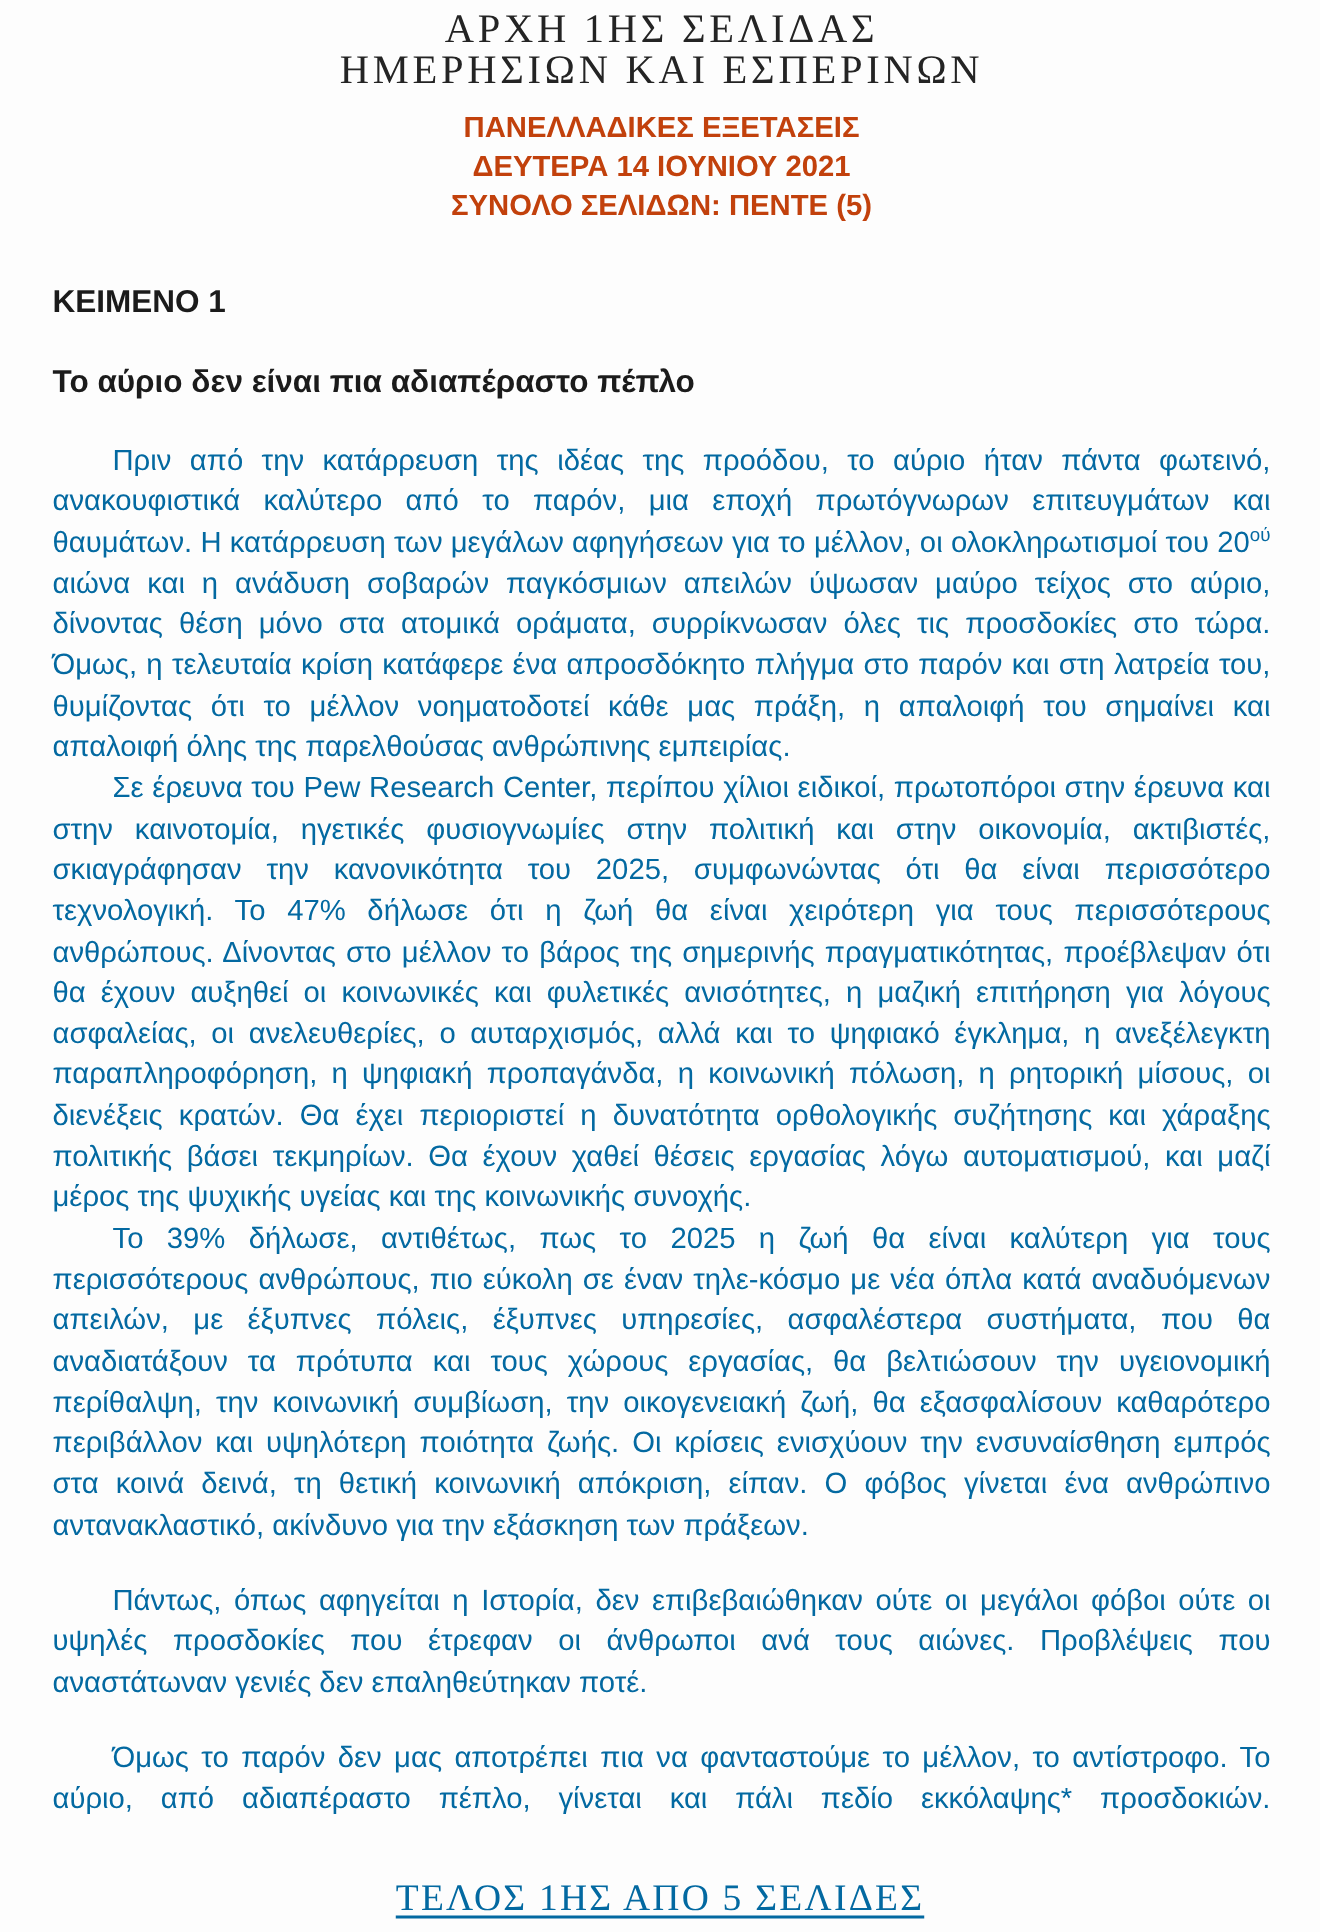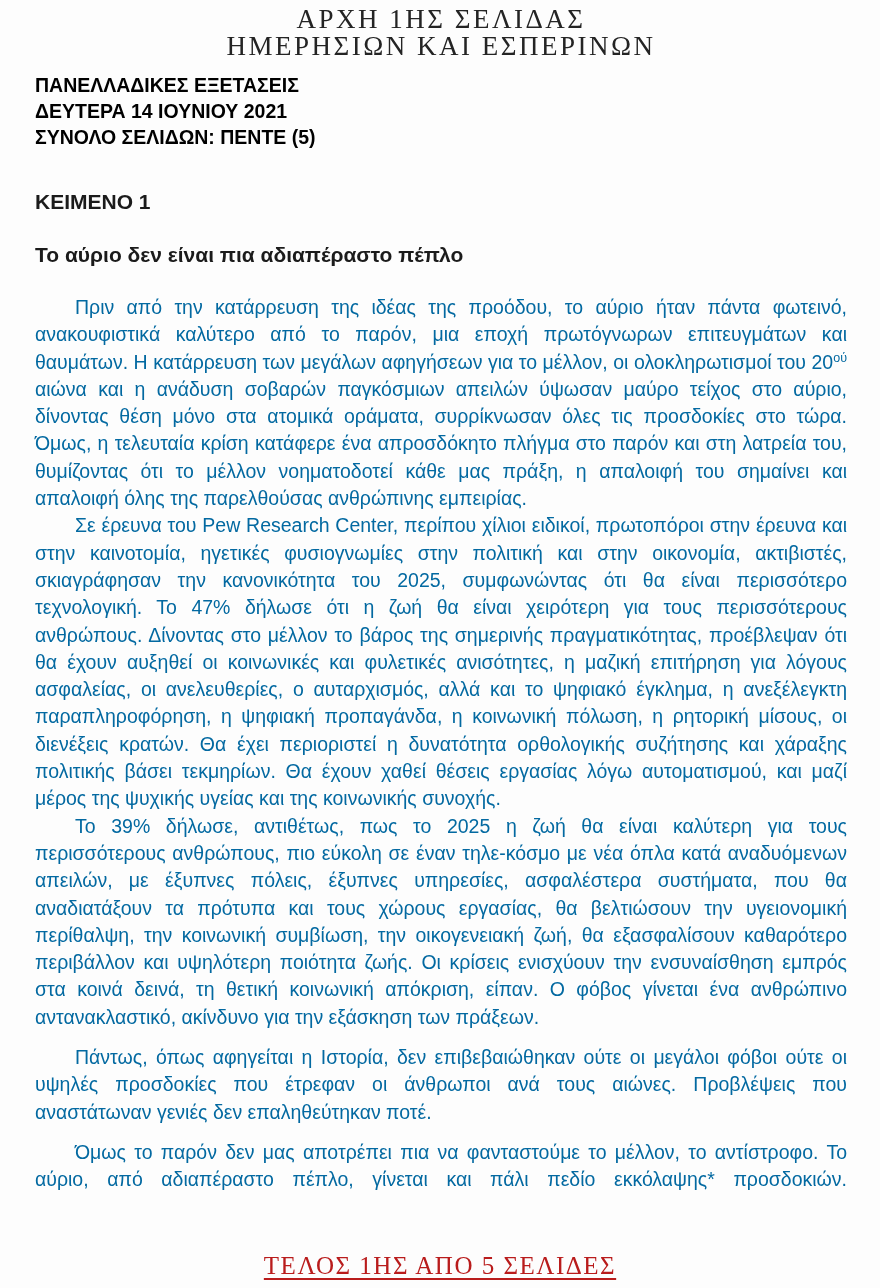--- a/index.html
+++ b/index.html
@@ -23,24 +23,25 @@
   }
   .top-marker .serif-line {
     font-size: 27px;
     line-height: 27px;
     letter-spacing: 2.5px;
     text-underline-offset: 3px;
   }
   
   .exam-info {
     margin-top: 12px;
+    text-align: center;
     font-weight: bold;
     font-size: 19.5px;
     line-height: 26px;
-    color: #000000;
+    color: #c2410c;
   }
   .section-heading {
     margin-top: 40px;
     text-align: left;
     font-weight: bold;
     font-size: 21px;
     line-height: 24px;
   }
   .text-title {
     margin-top: 29px;
@@ -49,36 +50,36 @@
     line-height: 24px;
   }
   .body-text {
     margin-top: 27px;
     font-size: 19.5px;
     line-height: 27.3px;
     text-align: justify;
     color: #0369a1;
   }
   .body-text p { text-indent: 40px; }
-  .body-text p.spaced { margin-top: 13px; }
+  .body-text p.spaced { margin-top: 23px; }
   .body-text p.justify-last { text-align-last: justify; }
   .body-text sup {
     font-size: 12.5px;
     line-height: 0;
     vertical-align: super;
   }
   .bottom-marker {
     position: absolute;
     left: 0; right: 0;
     bottom: 8px;
     text-align: center;
     font-family: "Liberation Serif", serif;
     font-size: 25px;
     letter-spacing: 1.5px;
-    color: #b91c1c;
+    color: #0369a1;
     text-decoration: underline;
     text-underline-offset: 4px;
   }
 </style>
 </head>
 <body>
 
 <div class="page">
 
   <div class="top-marker">

